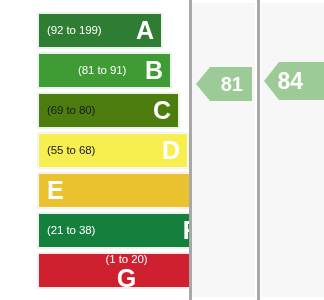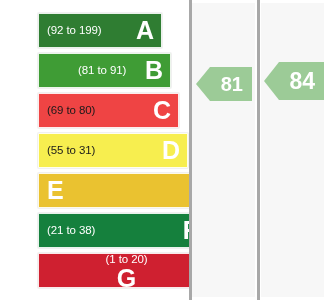--- a/index.html
+++ b/index.html
@@ -91,48 +91,48 @@
     padding-right: 9px;
     font-size: 20px;
     background: #9ccb97;
     clip-path: polygon(14px 0, 100% 0, 100% 100%, 14px 100%, 0 50%);
   }
   #arrow-potential {
     left: 264px;
     top: 62px;
     width: 60px;
     height: 38px;
-    padding-right: 9px;
+    padding-right: 21px;
     font-size: 23px;
     background: #9ccb97;
     clip-path: polygon(15px 0, 100% 0, 100% 100%, 15px 100%, 0 50%);
   }
 </style>
 </head>
 <body>
 
 <div id="bands-scale">
 
   <div class="band-row" style="top: 13px; width: 124px; background: rgb(47, 125, 50);">
     <span class="band-range" style="color: rgb(255, 255, 255);">(92 to 199)</span>
     <span class="band-letter" style="color: rgb(255, 255, 255);">A</span>
   </div>
 
   <div class="band-row" style="top: 53px; width: 133px; background: rgb(63, 156, 53); padding-left: 39px;">
     <span class="band-range" style="color: rgb(255, 255, 255);">(81 to 91)</span>
     <span class="band-letter" style="color: rgb(255, 255, 255);">B</span>
   </div>
 
-  <div class="band-row" style="top: 93px; width: 141px; background: #ef4444; gap: 44px;">
+  <div class="band-row" style="top: 93px; width: 141px; background: #4d7c0f; gap: 44px;">
     <span class="band-range" style="color: rgb(26, 26, 26);">(69 to 80)</span>
     <span class="band-letter" style="color: rgb(255, 255, 255);">C</span>
   </div>
 
   <div class="band-row" style="top: 133px; width: 150px; background: rgb(247, 238, 79);">
-    <span class="band-range" style="color: rgb(26, 26, 26);">(55 to 31)</span>
+    <span class="band-range" style="color: rgb(26, 26, 26);">(55 to 68)</span>
     <span class="band-letter" style="color: rgb(255, 255, 255);">D</span>
   </div>
 
   <div class="band-row" style="top: 173px; width: 159px; background: rgb(234, 194, 48);">
     <span class="band-letter" style="color: rgb(255, 255, 255);">E</span>
   </div>
 
   <div class="band-row" style="top: 213px; width: 168px; background: #15803d;">
     <span class="band-range" style="color: rgb(255, 255, 255);">(21 to 38)</span>
     <span class="band-letter" style="color: rgb(255, 255, 255);">F</span>

